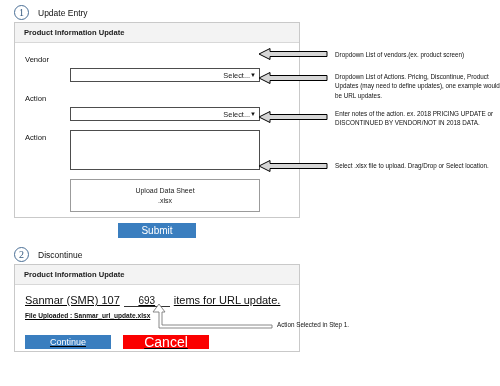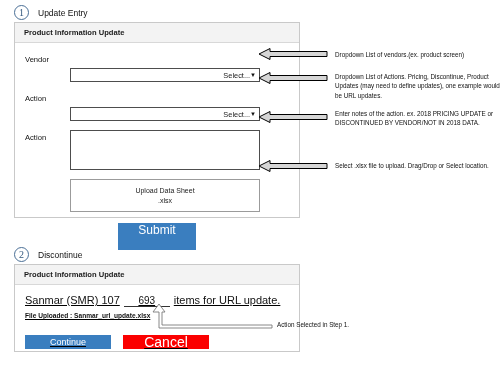--- a/index.html
+++ b/index.html
@@ -100,23 +100,23 @@
 
   .submit-wrap { display: flex; justify-content: center; margin-top: 11px; padding-bottom: 12px; }
   .btn {
     border: none;
     color: #ffffff;
     font-family: "Liberation Sans", sans-serif;
     cursor: pointer;
     text-align: center;
   }
   .btn-submit {
-    width: 78px; height: 27px;
+    width: 78px; height: 15px;
     background: #3a7ebf;
-    font-size: 12px;
+    font-size: 10px;
     line-height: 15px;
   }
 
   
   .note {
     position: absolute;
     font-size: 6.3px;
     line-height: 1.5;
     color: #111;
     width: 165px;

